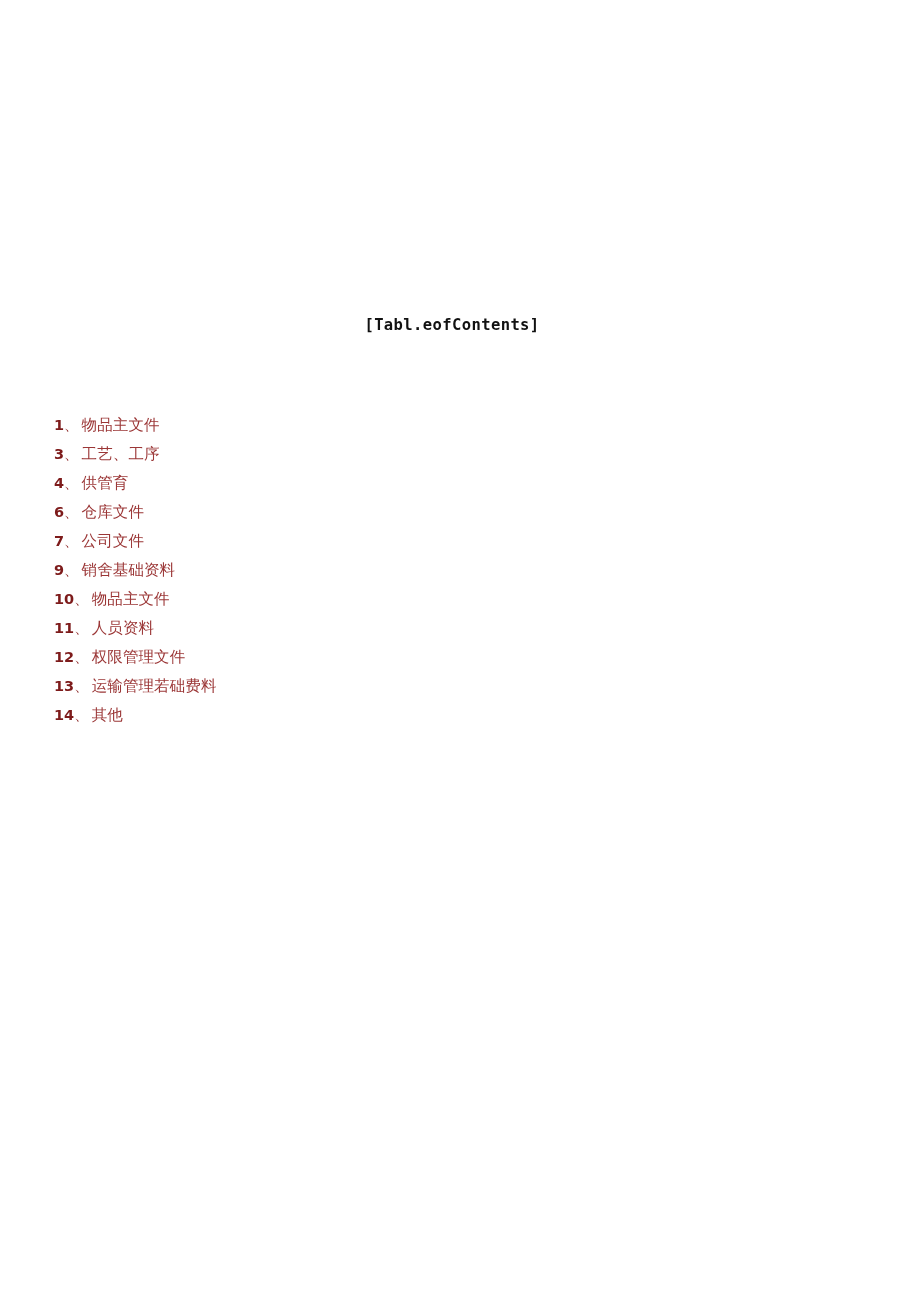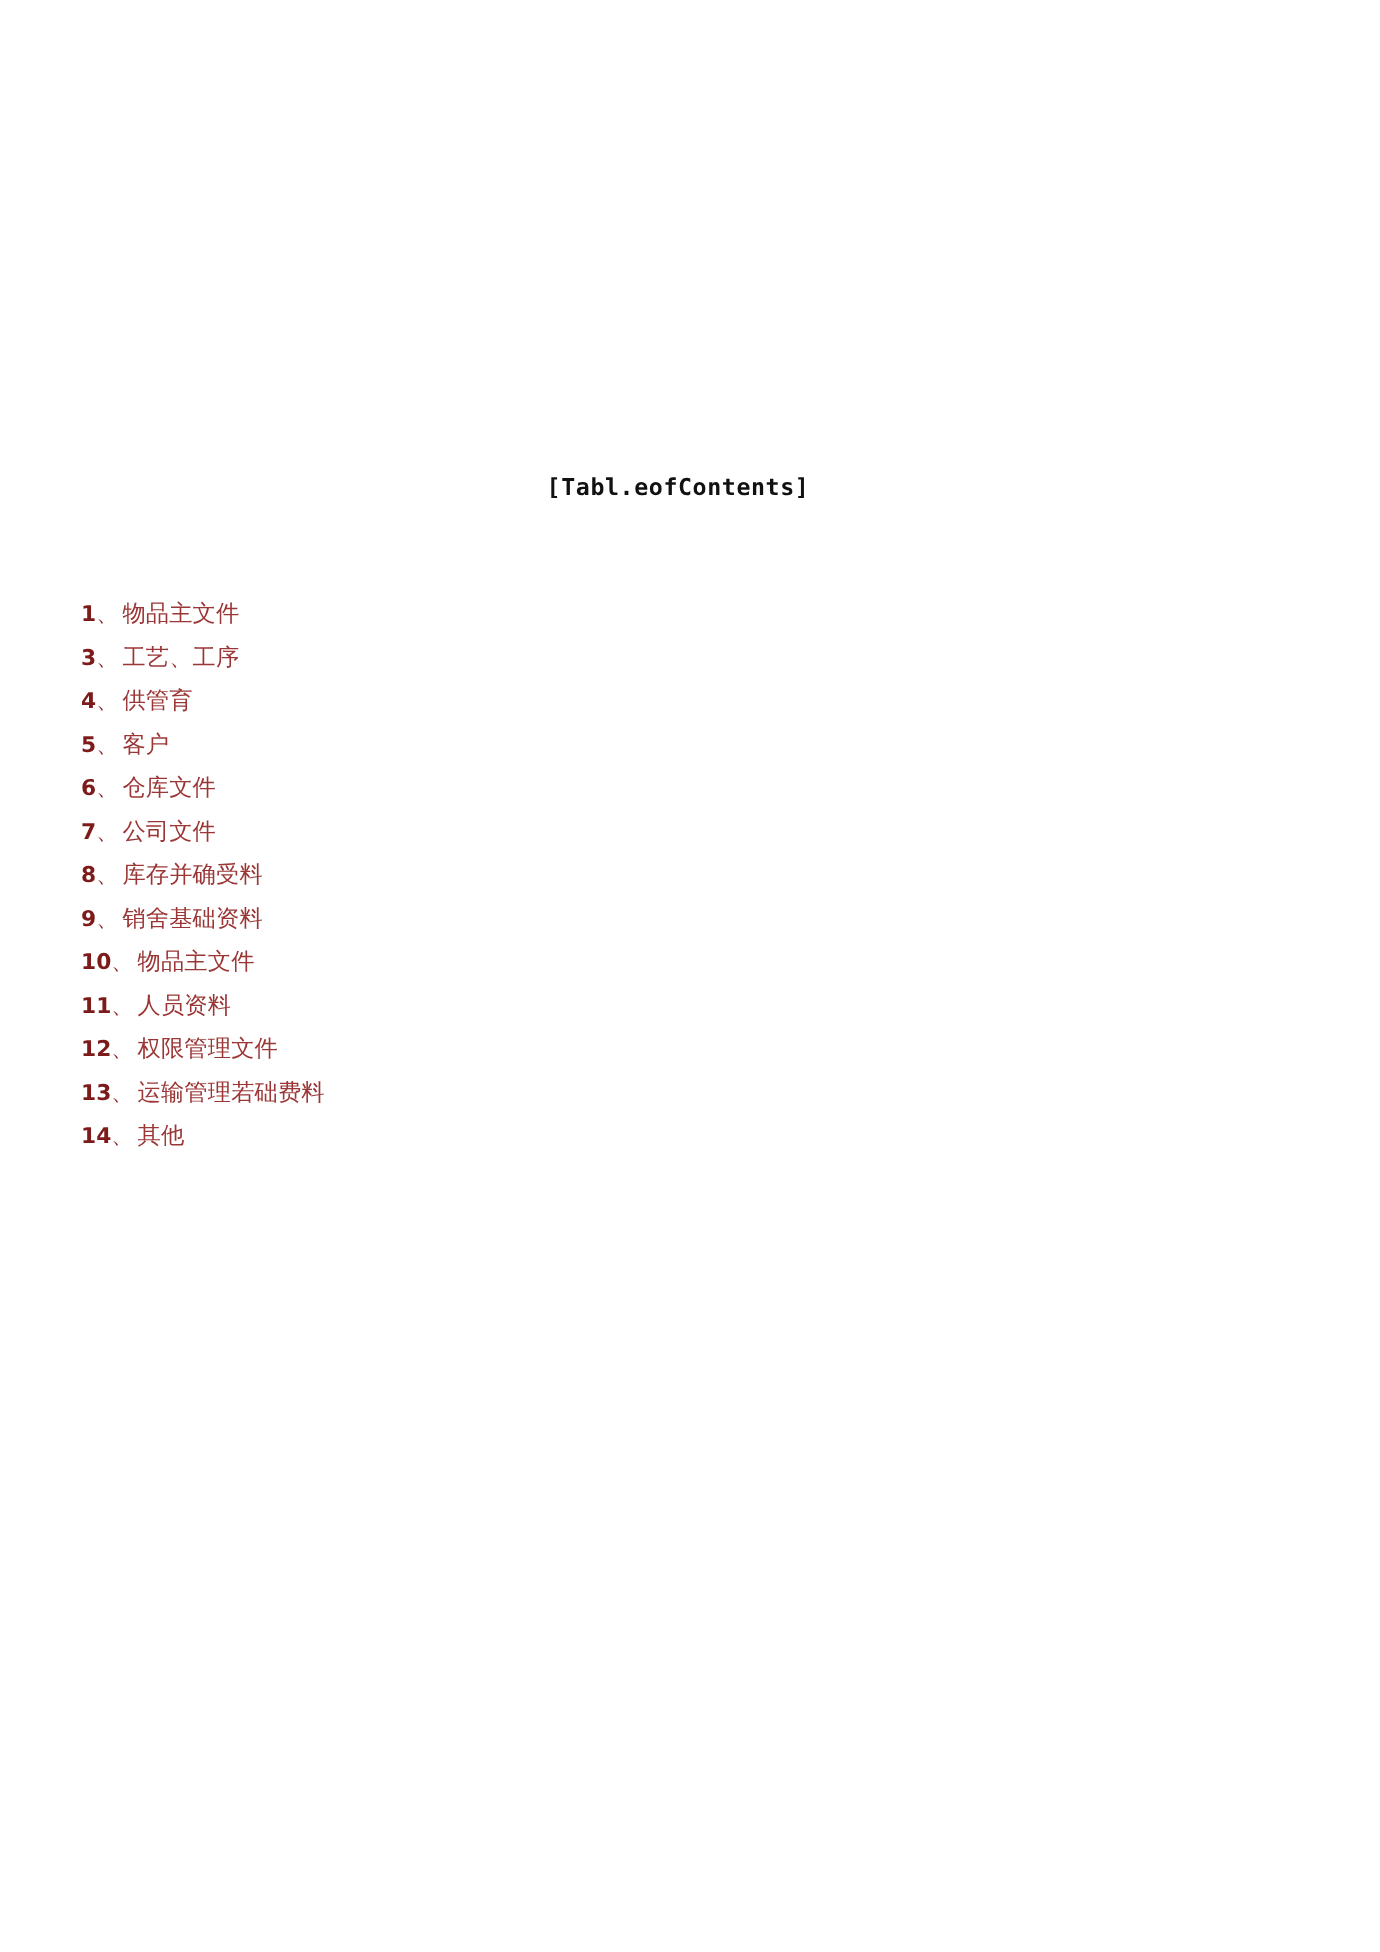--- a/index.html
+++ b/index.html
@@ -34,21 +34,21 @@
     font-size: 15.5px;
     letter-spacing: 0.4px;
     color: #111111;
     white-space: pre;
   }
 
   
   #toc-list {
     position: absolute;
     left: 54px;
-    top: 395px;
+    top: 410px;
     width: 500px;
     list-style: none;
     margin: 0;
     padding: 0;
   }
 
   #toc-list li {
     height: 29px;
     line-height: 29px;
     white-space: nowrap;
@@ -90,24 +90,22 @@
 <body>
 
 <div id="page">
 
   <div id="doc-title">[Tabl.eofContents]</div>
 
   <ul id="toc-list">
       <li><span class="toc-index">1</span><span class="toc-sep">、</span><span class="toc-label">物品主文件</span></li>
       <li><span class="toc-index">3</span><span class="toc-sep">、</span><span class="toc-label">工艺、工序</span></li>
       <li><span class="toc-index">4</span><span class="toc-sep">、</span><span class="toc-label">供管育</span></li>
-      <li><span class="toc-index">5</span><span class="toc-sep">、</span><span class="toc-label">客户</span></li>
       <li><span class="toc-index">6</span><span class="toc-sep">、</span><span class="toc-label">仓库文件</span></li>
       <li><span class="toc-index">7</span><span class="toc-sep">、</span><span class="toc-label">公司文件</span></li>
-      <li><span class="toc-index">8</span><span class="toc-sep">、</span><span class="toc-label">库存并确受料</span></li>
       <li><span class="toc-index">9</span><span class="toc-sep">、</span><span class="toc-label">销舍基础资料</span></li>
       <li><span class="toc-index">10</span><span class="toc-sep">、</span><span class="toc-label">物品主文件</span></li>
       <li><span class="toc-index">11</span><span class="toc-sep">、</span><span class="toc-label">人员资料</span></li>
       <li><span class="toc-index">12</span><span class="toc-sep">、</span><span class="toc-label">权限管理文件</span></li>
       <li><span class="toc-index">13</span><span class="toc-sep">、</span><span class="toc-label">运输管理若础费料</span></li>
       <li><span class="toc-index">14</span><span class="toc-sep">、</span><span class="toc-label">其他</span></li>
     </ul>
 
 </div>
 

